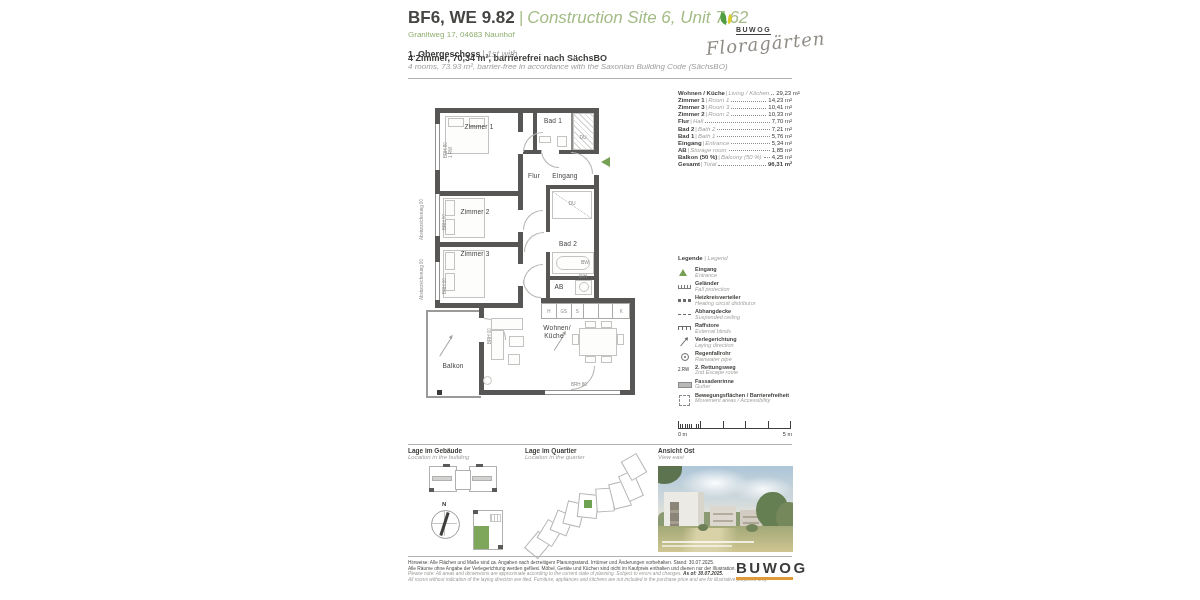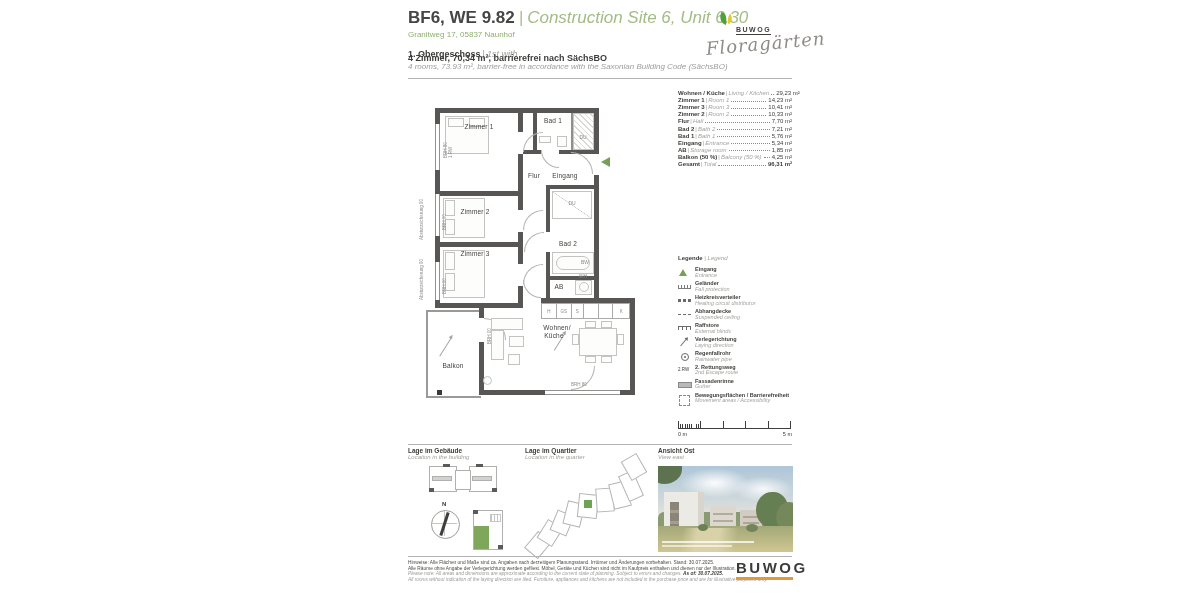--- a/index.html
+++ b/index.html
@@ -65,23 +65,23 @@
   .fd-en{color:#9b9b99;font-style:italic;}
   .fd-strong{color:#3d3d3b;font-weight:bold;font-style:italic;}
   .fbrand{font-size:15px;font-weight:bold;letter-spacing:2.5px;color:#3c3c3a;}
 </style>
 </head>
 <body>
 
 <div class="sheet">
 
   <div class="abs" style="left:408px;top:8px;">
-    <span class="t-main">BF6, WE 9.82</span><span class="t-sep">|</span><span class="t-sub">Construction Site 6, Unit 6.30</span>
-  </div>
-  <div class="abs addr" style="left:408px;top:30px;">Granitweg 17, 05837 Naunhof</div>
+    <span class="t-main">BF6, WE 9.82</span><span class="t-sep">|</span><span class="t-sub">Construction Site 6, Unit 7.62</span>
+  </div>
+  <div class="abs addr" style="left:408px;top:30px;">Granitweg 17, 04683 Naunhof</div>
   <div class="abs" style="left:408px;top:43px;">
     <span class="fl-de">1. Obergeschoss</span><span class="fl-sep">|</span><span class="fl-en">1st with</span>
   </div>
   <div class="abs sum-de" style="left:408px;top:53px;">4 Zimmer, 70,34 m², barrierefrei nach SächsBO</div>
   <div class="abs sum-en" style="left:408px;top:62px;">4 rooms, 73.93 m², barrier-free in accordance with the Saxonian Building Code (SächsBO)</div>
 
   <div class="abs" style="left:718px;top:11px;">
     <svg width="16" height="17" viewBox="0 0 16 17">
         <path d="M3.5 1 C8 1.5 9 6.5 8 14 C3.5 12.5 0.5 7.5 3.5 1 Z" fill="#4f9e3f"></path>
         <path d="M12 2.5 C9.5 6 9.5 10 10.5 13.5 C14 11 15 6.5 12 2.5 Z" fill="#ddcc2e"></path>

